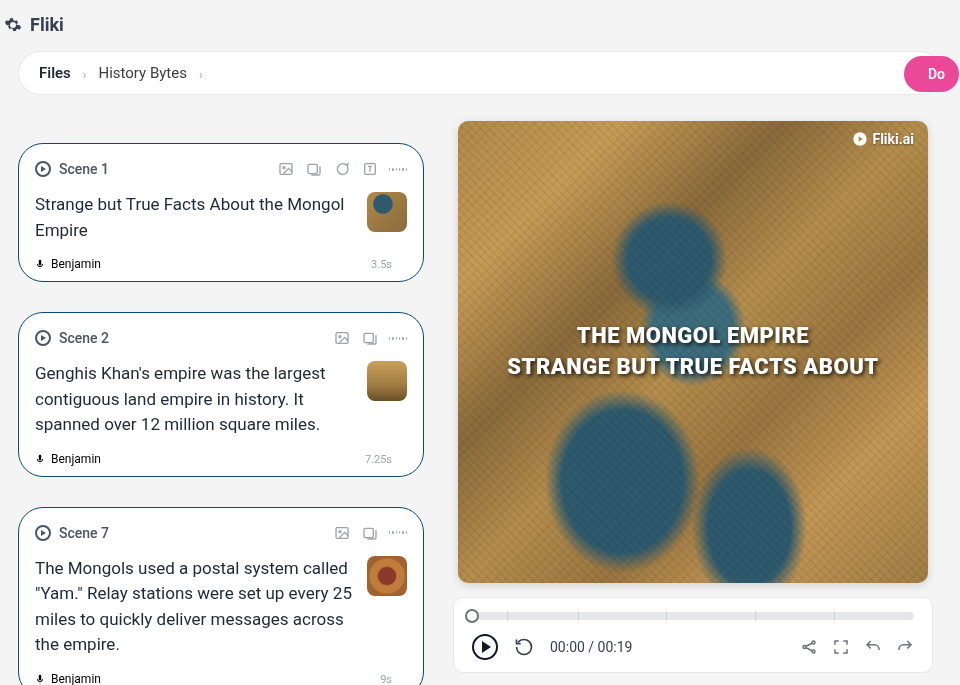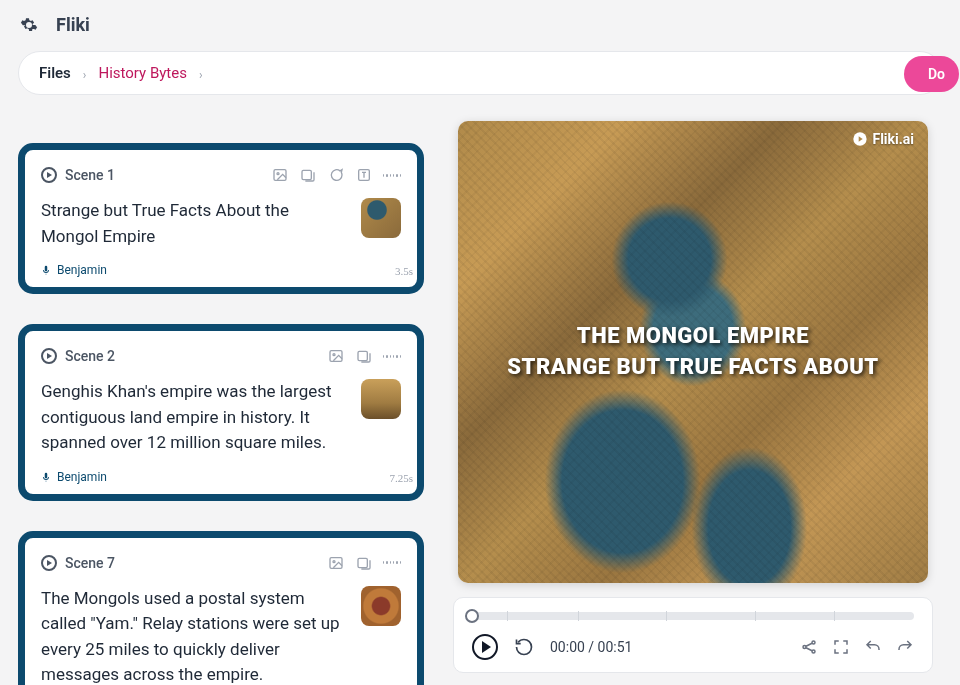--- a/index.html
+++ b/index.html
@@ -7,22 +7,22 @@
     font-family: -apple-system, BlinkMacSystemFont, "Segoe UI", Roboto, sans-serif;
     background: #f4f4f5;
     width: 960px;
     height: 685px;
     overflow: hidden;
     color: #1f2937;
   }
   .header {
     display: flex;
     align-items: center;
-    gap: 18px;
-    padding: 14px 20px 10px;
+    gap: 8px;
+    padding: 14px 4px 10px;
   }
   .logo-icon {
     width: 18px; height: 18px;
     display: inline-flex; align-items:center; justify-content:center;
     color:#374151;
   }
   .brand {
     font-weight: 700;
     font-size: 18px;
     color: #374151;
@@ -33,21 +33,21 @@
     border: 1px solid #e5e7eb;
     border-radius: 28px;
     padding: 12px 20px;
     display: flex;
     align-items: flex-end;
     gap: 12px;
     position: relative;
   }
   .breadcrumb-item {
     font-size: 15px;
-    color: #be185d;
+    color: #404040;
   }
   .breadcrumb-item.strong { color:#1f2937; font-weight:600; }
   .chev { color:#9ca3af; font-size:12px; }
   .download-btn {
     position:absolute;
     right:-18px;
     top:4px;
     background:#ec4899;
     color:#fff;
     border-radius: 22px;
@@ -67,22 +67,22 @@
   }
   .scenes-col {
     width: 406px;
     display:flex;
     flex-direction:column;
     gap: 30px;
     padding-top:36px;
   }
   .scene-card {
     background:#fff;
-    border:7px solid #0c4a6e;
-    border-radius:15px;
+    border:1px solid #0c4a6e;
+    border-radius:25px;
     padding:16px 16px 10px;
     position:relative;
   }
   .scene-head {
     display:flex;
     align-items:center;
     justify-content:space-between;
     margin-bottom:14px;
   }
   .scene-left { display:flex;align-items:center;gap:8px;color:#4b5563;}
@@ -94,22 +94,22 @@
   .play-small::after{
     content:"";border-left:5px solid #4b5563;border-top:3px solid transparent;border-bottom:3px solid transparent;margin-left:1px;
   }
   .scene-tools { display:flex; gap:10px; color:#9ca3af;}
   .scene-tools span{display:inline-flex;align-items:center;justify-content:center;width:18px;height:18px;cursor:pointer;}
   .scene-body {display:flex;gap:14px;align-items:flex-start;}
   .scene-text { flex:1; font-size:17px; line-height:1.5; color:#1f2937;}
   .thumb {
     width:40px;height:40px;border-radius:8px;flex-shrink:0;
   }
-  .voice-row {display:flex;align-items:center;gap:6px;margin-top:14px;color:#0c4a6e;font-size:12px;}
-  .dur {position:absolute;right:4px;bottom:10px;color:#9ca3af;font-size:11px;font-family:Liberation Serif, serif;}
+  .voice-row {display:flex;align-items:center;gap:6px;margin-top:14px;color:#000000;font-size:12px;}
+  .dur {position:absolute;right:31px;bottom:10px;color:#9ca3af;font-size:11px;}
   .preview-col {
     flex:1;
     padding: 14px 18px 0 0;
     display:flex;
     flex-direction:column;
     gap:14px;
     align-items:center;
   }
   .video-frame {
     width:470px;height:462px;border-radius:10px;position:relative;overflow:hidden;
@@ -370,21 +370,21 @@
         <div class="handle"></div>
       </div>
       <div class="ctl-row">
         <span class="play-big"></span>
         <span class="replay-icon">
           <svg viewBox="0 0 24 24" width="20" height="20" fill="none" stroke="currentColor" stroke-width="2">
               <path d="M3 12a9 9 0 109-9 9 9 0 00-7 3.3M3 3v5h5"></path>
             </svg>
         </span>
         <span class="timecode">
-          <span>00:00</span> / <span>00:51</span>
+          <span>00:00</span> / <span>00:19</span>
         </span>
         <div class="ctl-right">
           <span>
               <svg width="18" height="18" viewBox="0 0 24 24" fill="none" stroke="currentColor" stroke-width="2">
                 <circle cx="6" cy="12" r="2"></circle>
                 <circle cx="18" cy="6" r="2"></circle>
                 <circle cx="18" cy="18" r="2"></circle>
                 <path d="M8 11l8-4M8 13l8 4"></path>
               </svg>
             </span>

